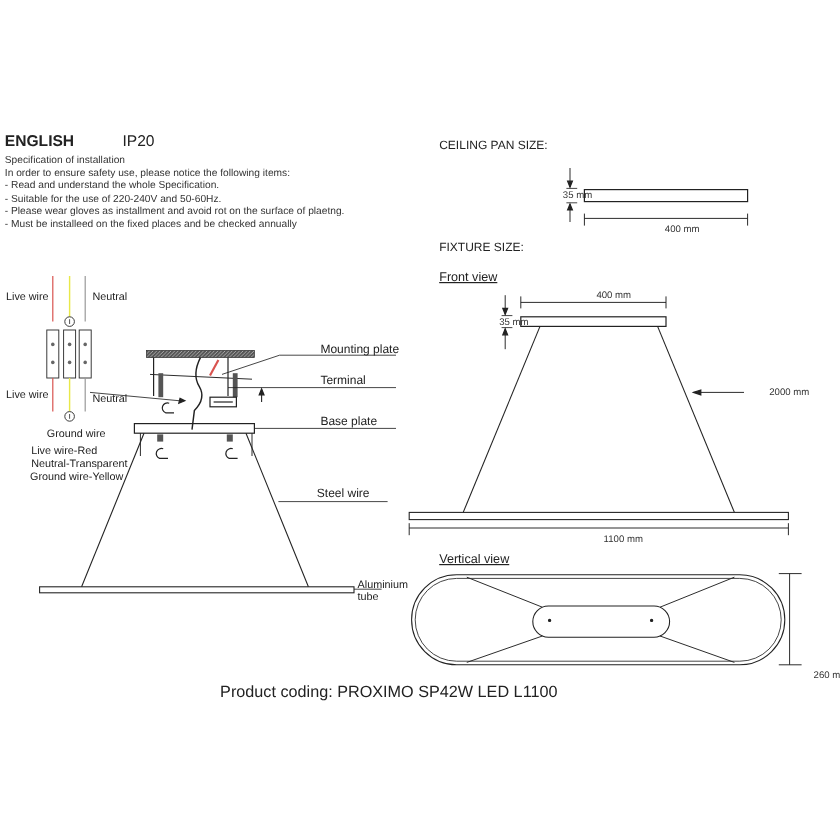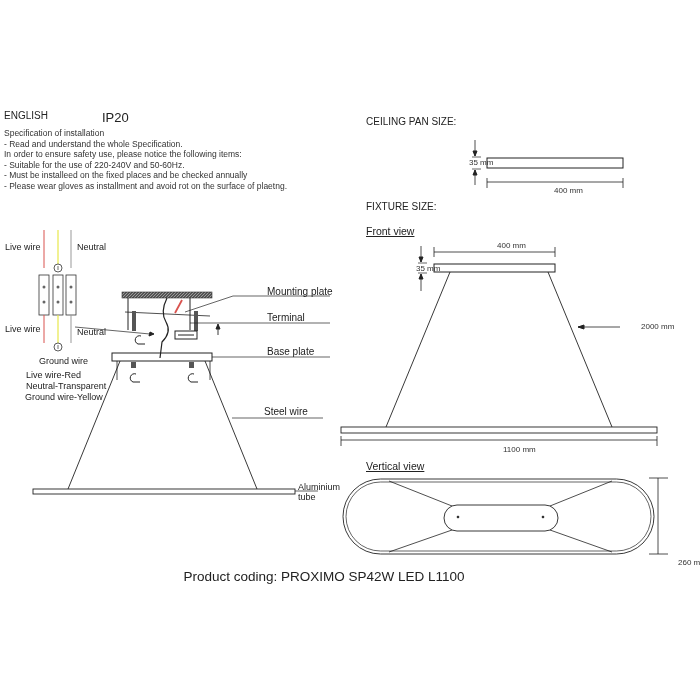--- a/index.html
+++ b/index.html
@@ -1,42 +1,42 @@
 <!DOCTYPE html>
 <html><head>
   <meta charset="utf-8">
   <style>
     html, body { margin: 0; padding: 0; background: #ffffff; }
     body { width: 700px; height: 700px; position: relative; overflow: hidden;
            font-family: "Liberation Sans", sans-serif; color: #222; }
     .abs { position: absolute; white-space: nowrap; }
-    .h-lang { left: 4px; top: 110px; font-size: 10px; color: #222; }
+    .h-lang { left: 4px; top: 110px; font-size: 13px; color: #222; font-weight: bold; }
     .h-ip { left: 102px; top: 110px; font-size: 13px; color: #222; }
     .spec { left: 4px; top: 128px; font-size: 8.5px; line-height: 10.5px; color: #333; }
     .spec div { white-space: nowrap; }
     .label-sm { font-size: 9px; color: #222; }
     .label-md { font-size: 10px; color: #222; }
     .label-ul { font-size: 10.5px; text-decoration: underline; color: #222; }
     .dim { font-size: 8px; color: #333; padding-left: 16px; }
     .product { left: 0; width: 648px; top: 569px; text-align: center; font-size: 13.5px; color: #222; }
     svg { position: absolute; left: 0; top: 0; }
   </style>
 </head>
 <body>
 
 <div class="abs h-lang">ENGLISH</div>
 <div class="abs h-ip">IP20</div>
 
 <div class="abs spec">
   <div>Specification of installation</div>
+  <div>In order to ensure safety use, please notice the following items:</div>
   <div>- Read and understand the whole Specification.</div>
-  <div>In order to ensure safety use, please notice the following items:</div>
   <div>- Suitable for the use of 220-240V and 50-60Hz.</div>
+  <div>- Please wear gloves as installment and avoid rot on the surface of plaetng.</div>
   <div>- Must be installeed on the fixed places and be checked annually</div>
-  <div>- Please wear gloves as installment and avoid rot on the surface of plaetng.</div>
 </div>
 
 <div class="abs label-md" style="left:366px; top:116px;">CEILING PAN  SIZE:</div>
 <div class="abs dim" style="left:453px; top:158px;">35 mm</div>
 <div class="abs dim" style="left:538px; top:186px;">400 mm</div>
 
 <div class="abs label-md" style="left:366px; top:201px;">FIXTURE SIZE:</div>
 <div class="abs label-ul" style="left:366px; top:225px;">Front view</div>
 <div class="abs dim" style="left:481px; top:241px;">400 mm</div>
 <div class="abs dim" style="left:400px; top:264px;">35 mm</div>

